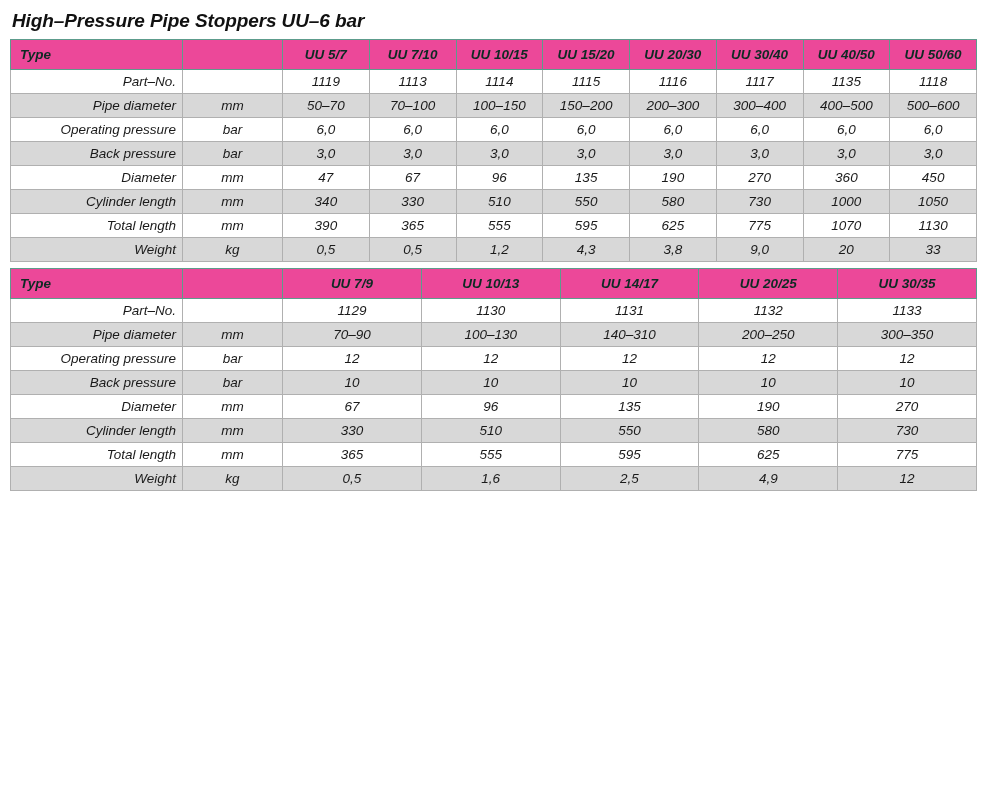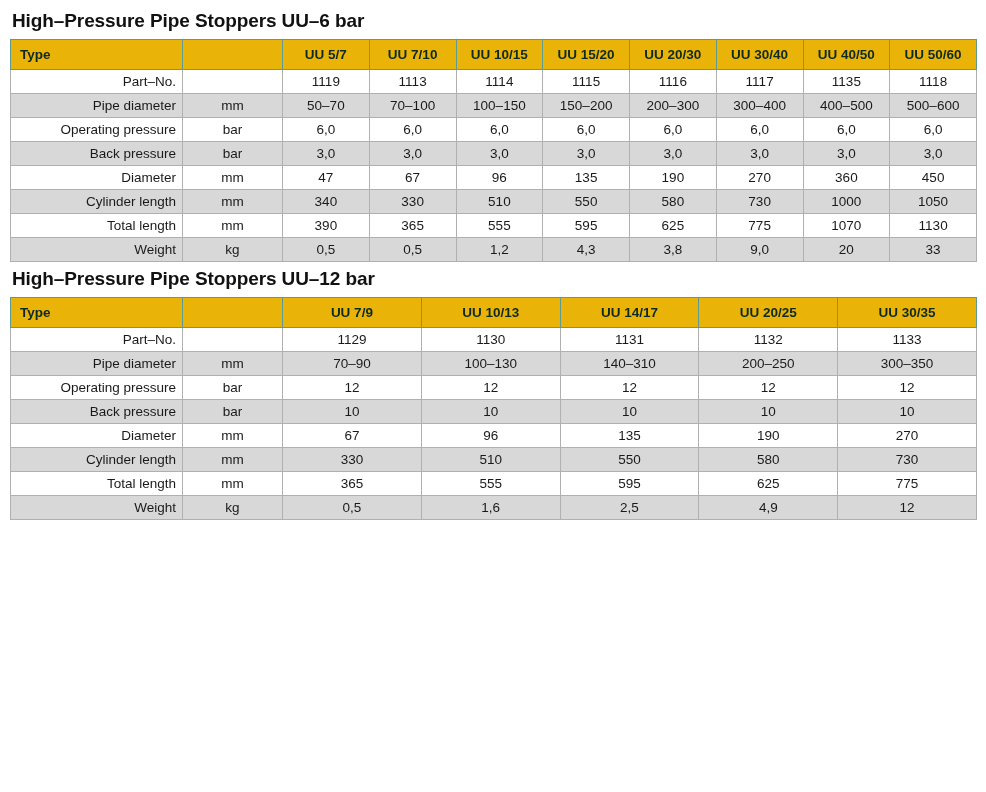--- a/index.html
+++ b/index.html
@@ -13,20 +13,21 @@
     font-family: "Liberation Sans", sans-serif;
     color: #1a1a1a;
     -webkit-font-smoothing: antialiased;
   }
   .page {
     width: 986px;
     height: 668px;
     box-sizing: border-box;
     padding: 6px 10px 4px 10px;
     position: relative;
+    font-style: italic;
   }
   .section {
     margin-bottom: 6px;
   }
   .section-title {
     font-size: 19px;
     font-weight: bold;
     color: #111111;
     letter-spacing: -0.1px;
     margin: 4px 0 7px 2px;
@@ -41,21 +42,21 @@
   table.spec td, table.spec th {
     border: 1px solid #b0b0b0;
     height: 24px;
     padding: 0 6px;
     font-size: 13.5px;
     box-sizing: border-box;
     overflow: hidden;
     white-space: nowrap;
   }
   table.spec thead th {
-    background: #eab308;
+    background: #ec4899;
     color: #0e2a23;
     font-weight: bold;
     font-size: 13.5px;
     height: 30px;
     border: 1px solid #5d9c8c;
     text-align: center;
   }
   table.spec thead th.label-col {
     text-align: left;
     padding-left: 9px;
@@ -215,21 +216,20 @@
           <td class="val">3,8</td>
           <td class="val">9,0</td>
           <td class="val">20</td>
           <td class="val">33</td>
         </tr>
       </tbody>
     </table>
   </div>
 
   <div class="section">
-    <div class="section-title">High–Pressure Pipe Stoppers UU–12 bar</div>
     <table class="spec t2">
       <colgroup>
         <col class="c-label">
           <col class="c-unit">
         <col class="c-data">
           <col class="c-data">
           <col class="c-data">
           <col class="c-data">
           <col class="c-data">
       </colgroup>

